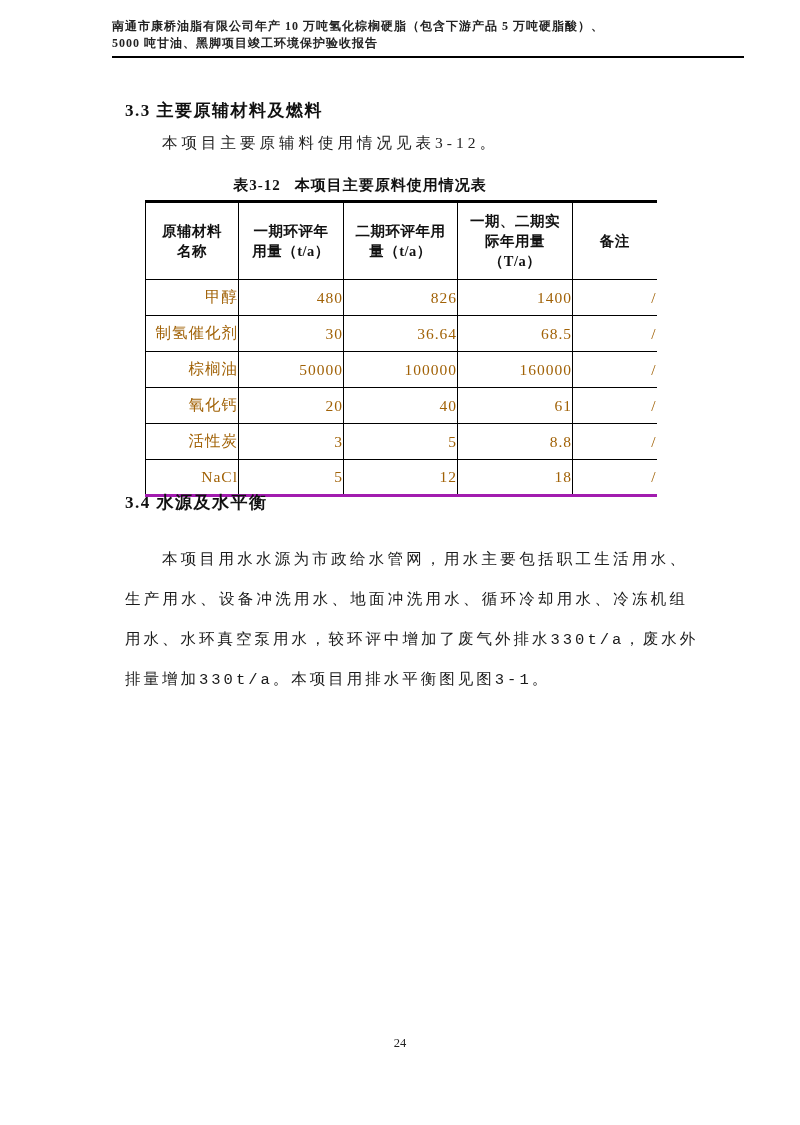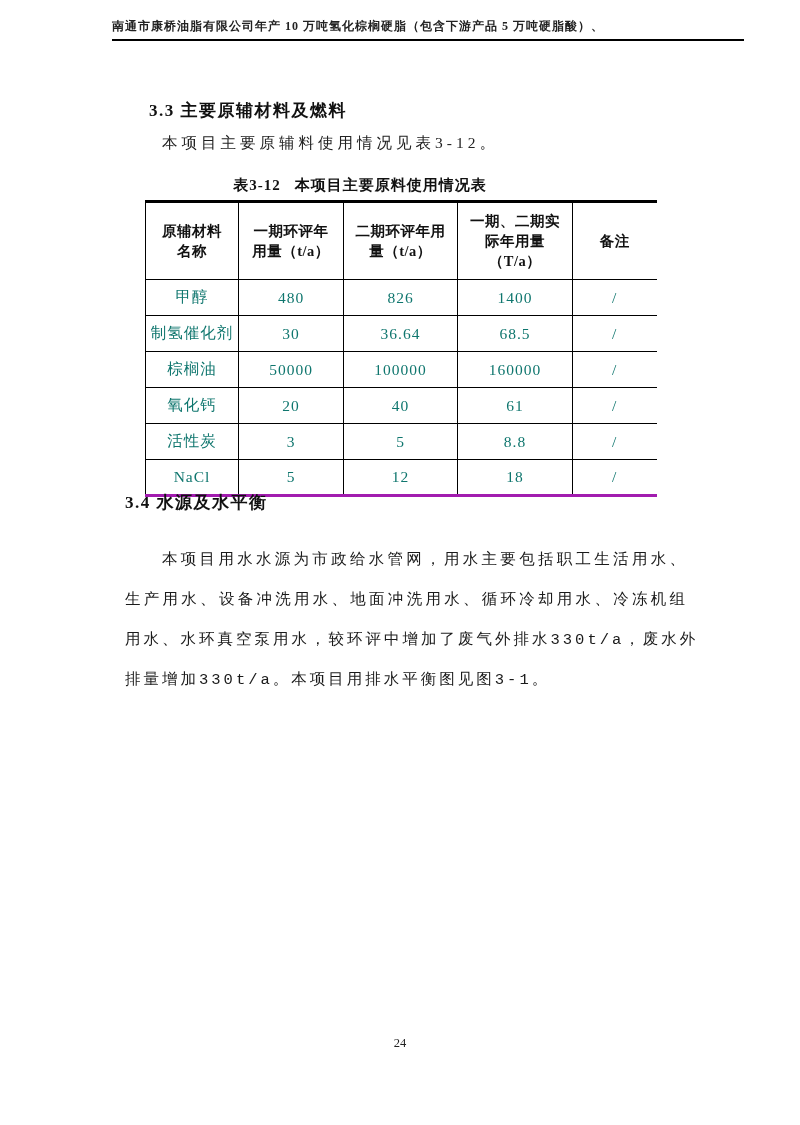--- a/index.html
+++ b/index.html
@@ -20,21 +20,21 @@
     border-bottom: 2px solid #000;
     padding-bottom: 4px;
     color: #222;
   }
 
   .heading {
     position: absolute; left: 125px;
     font-size: 17px; font-weight: bold; letter-spacing: 1.5px;
     white-space: nowrap;
   }
-  .h33 { top: 99px; margin-left: 24px; }
+  .h33 { top: 99px; }
   .h34 { top: 491px; }
 
   .intro-line {
     position: absolute; top: 133px; left: 162px;
     font-size: 15.5px; letter-spacing: 4px; white-space: nowrap;
     color: #222;
   }
 
   .table-caption {
     position: absolute; top: 176px; left: 0; width: 720px;
@@ -59,21 +59,22 @@
   }
   table.materials th:last-child, table.materials td:last-child { border-right: none; }
   table.materials th {
     height: 78px;
     font-size: 14.5px; font-weight: bold; line-height: 20px;
     letter-spacing: 0.5px;
   }
   table.materials td {
     height: 36px;
     font-size: 15.5px; letter-spacing: 1px;
-    color: #0f766e;
+    color: #a16207;
+    text-align: right;
   }
   table.materials th span { display: block; }
 
   .para34 {
     position: absolute; top: 540px; left: 125px; width: 563px;
     font-size: 15.5px; color: #1a1a1a; font-family: Liberation Mono, monospace;
   }
   .para34 .pline {
     height: 40px; line-height: 40px;
     letter-spacing: 3px; white-space: nowrap;
@@ -85,20 +86,21 @@
   .page-number {
     position: absolute; top: 1036px; left: 0; width: 800px;
     text-align: center; font-size: 12.5px; color: #222;
   }
 </style>
 </head>
 <body>
 
 <div class="doc-header">
   <div>南通市康桥油脂有限公司年产 10 万吨氢化棕榈硬脂（包含下游产品 5 万吨硬脂酸）、</div>
+  <div>5000 吨甘油、黑脚项目竣工环境保护验收报告</div>
 </div>
 
 <div class="heading h33">3.3 主要原辅材料及燃料</div>
 
 <div class="intro-line">本项目主要原辅料使用情况见表3-12。</div>
 
 <div class="table-caption">
   <span class="cap-label">表3-12</span><span>本项目主要原料使用情况表</span>
 </div>
 

